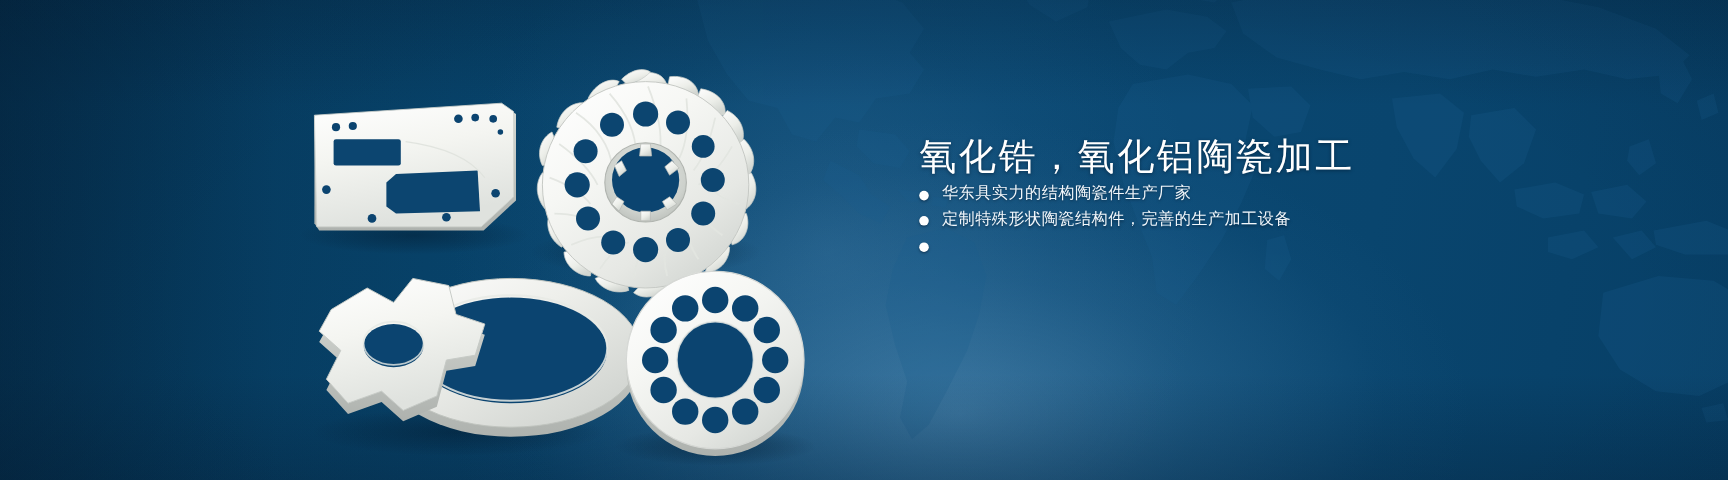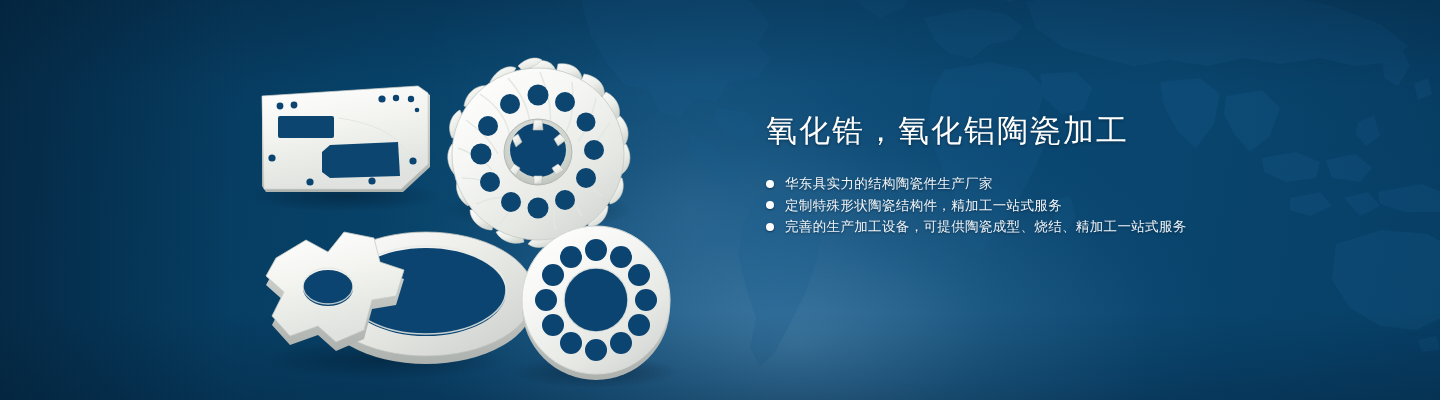--- a/index.html
+++ b/index.html
@@ -69,21 +69,21 @@
     font-size:31px;
     line-height:42px;
     color:#ffffff;
     letter-spacing:2.0px;
     font-weight:400;
     text-shadow:0 1px 3px rgba(2,20,38,.55);
     white-space:nowrap;
   }
   .bullets{
     list-style:none;
-    margin-top:21px;
+    font-family:Liberation Mono, monospace;
   }
   .bullet{
     display:flex;
     align-items:center;
     height:21.5px;
     white-space:nowrap;
   }
   .dot{
     flex:0 0 auto;
     width:8px; height:8px;
@@ -363,22 +363,21 @@
   <div class="copy">
     <h1 class="headline">氧化锆，氧化铝陶瓷加工</h1>
 
     <ul class="bullets">
       <li class="bullet">
         <span class="dot"></span>
         <span class="bullet-text">华东具实力的结构陶瓷件生产厂家</span>
       </li>
       <li class="bullet">
         <span class="dot"></span>
-        <span class="bullet-text">定制特殊形状陶瓷结构件，精加工一站式服务</span>
+        <span class="bullet-text">定制特殊形状陶瓷结构件，完善的生产加工设备</span>
       </li>
       <li class="bullet">
         <span class="dot"></span>
-        <span class="bullet-text">完善的生产加工设备，可提供陶瓷成型、烧结、精加工一站式服务</span>
       </li>
     </ul>
   </div>
 
 </div>
 
 </body></html>

